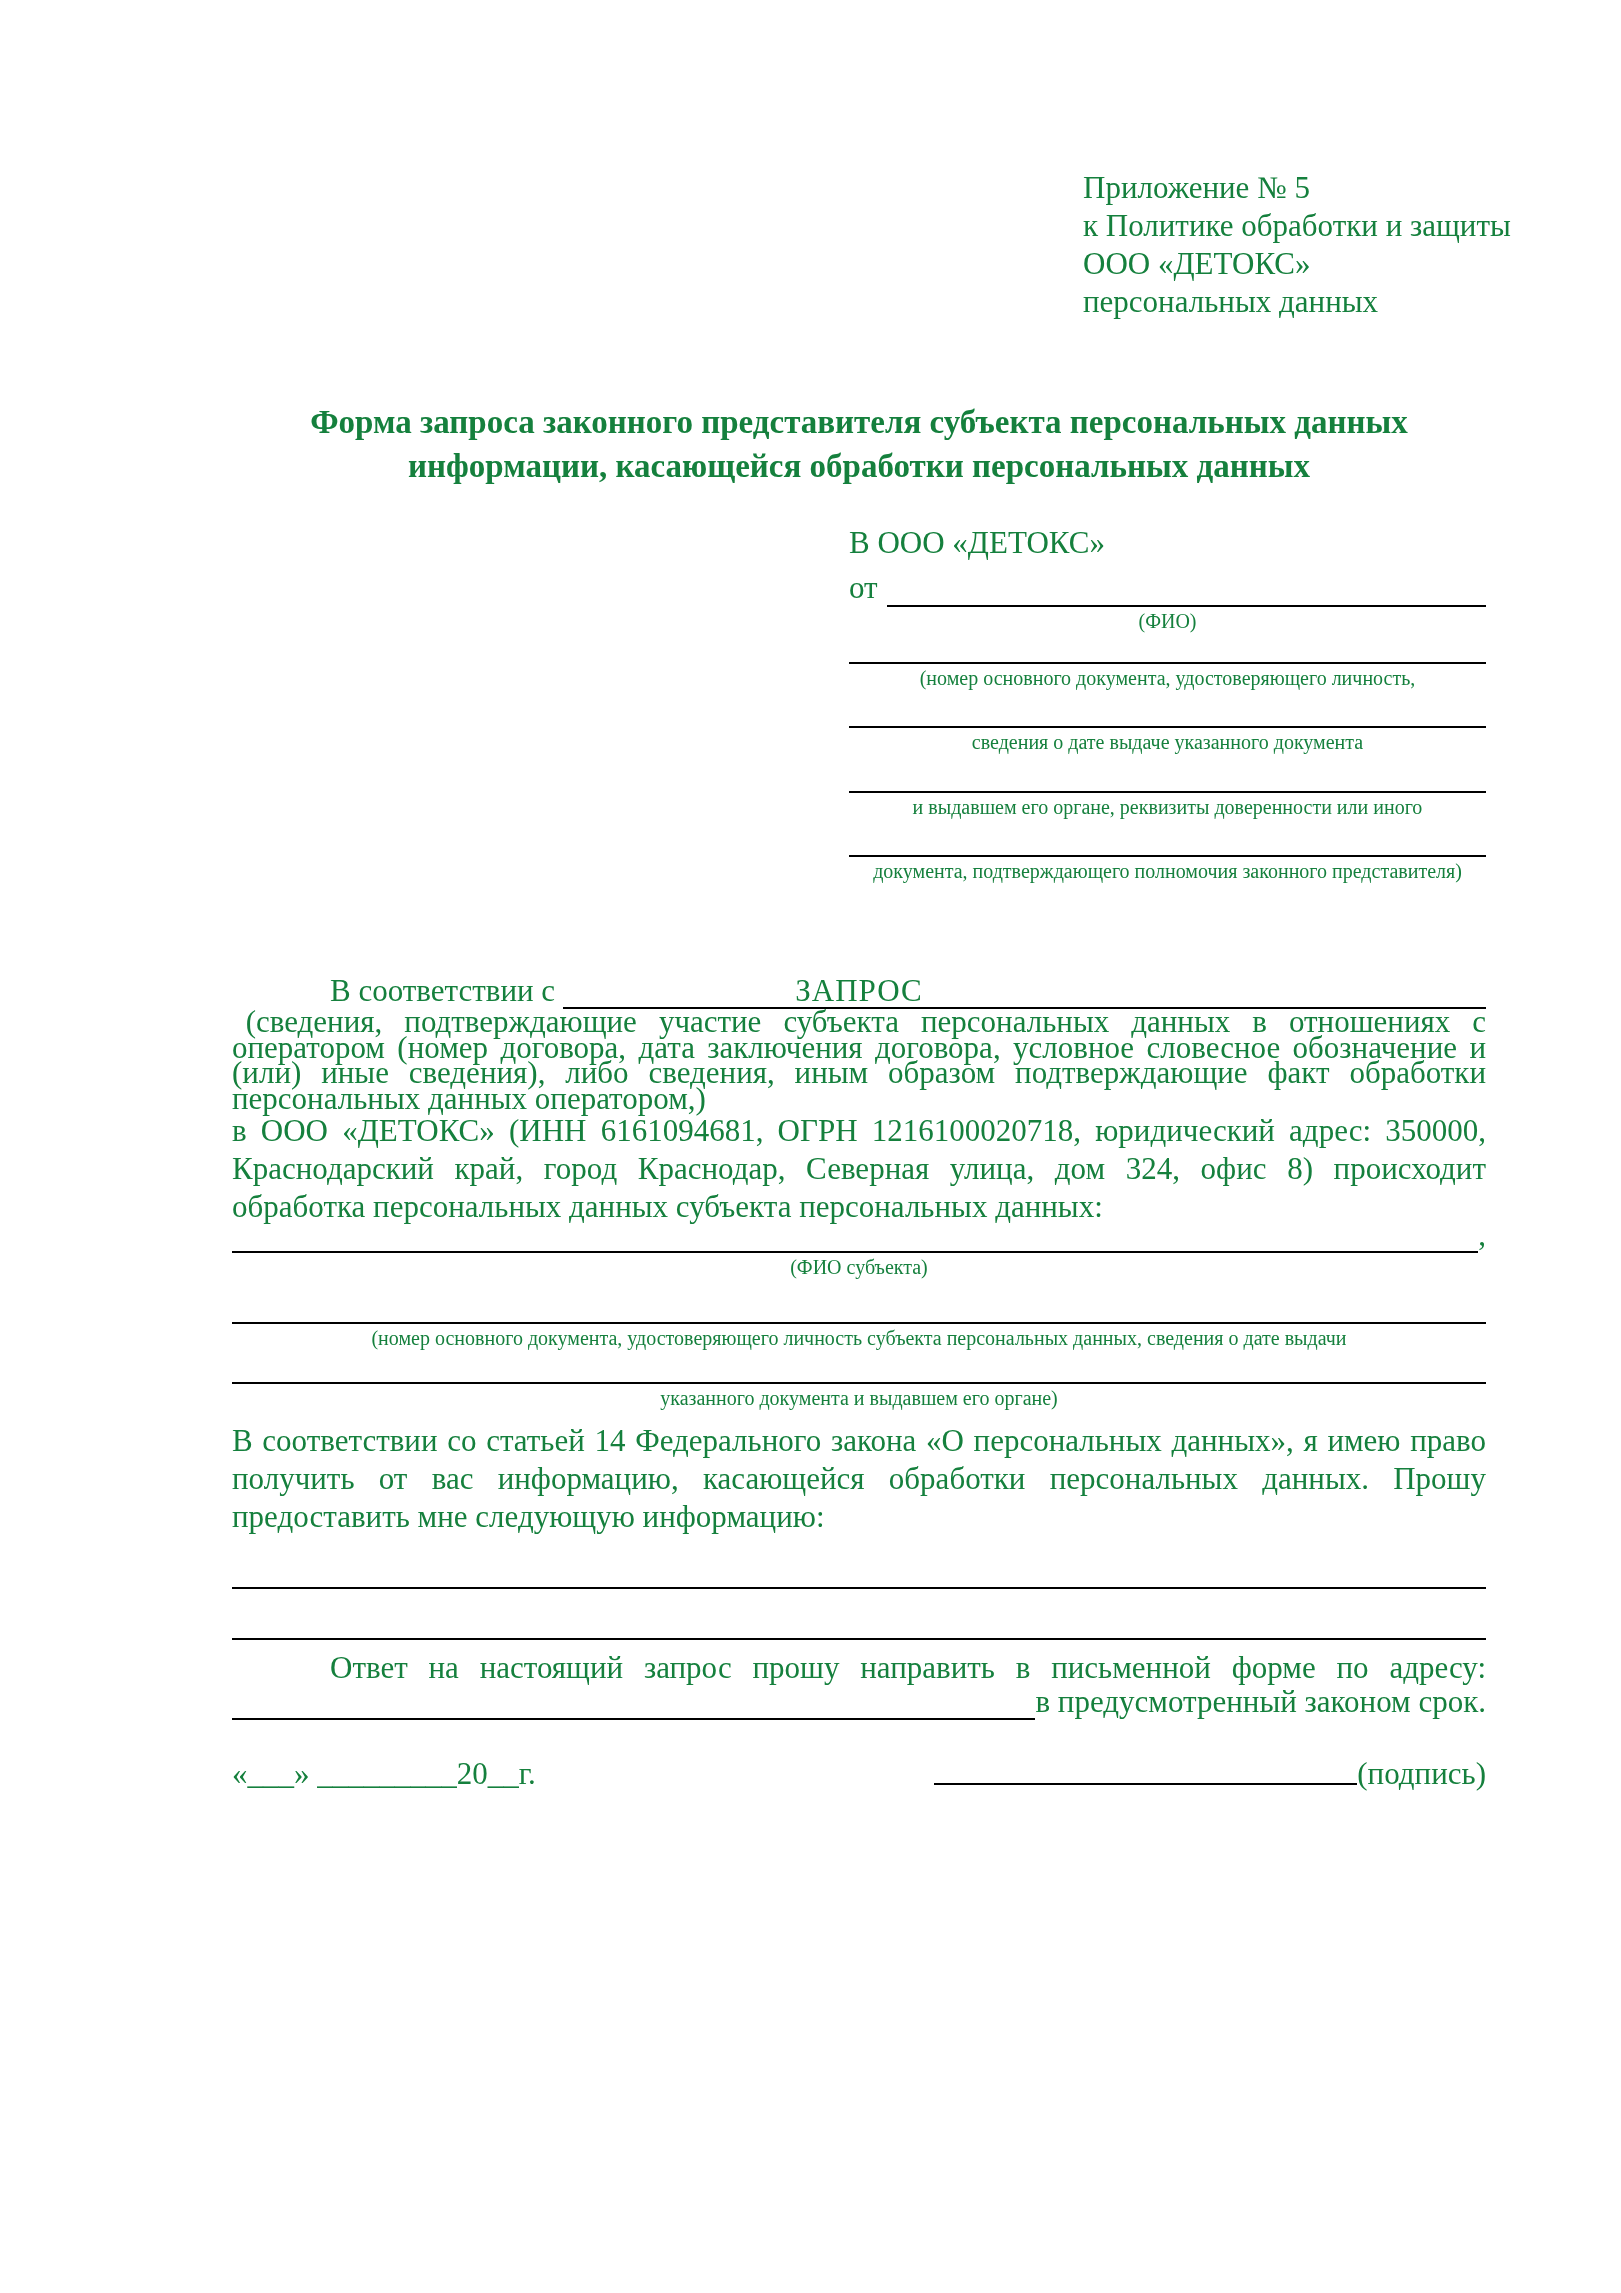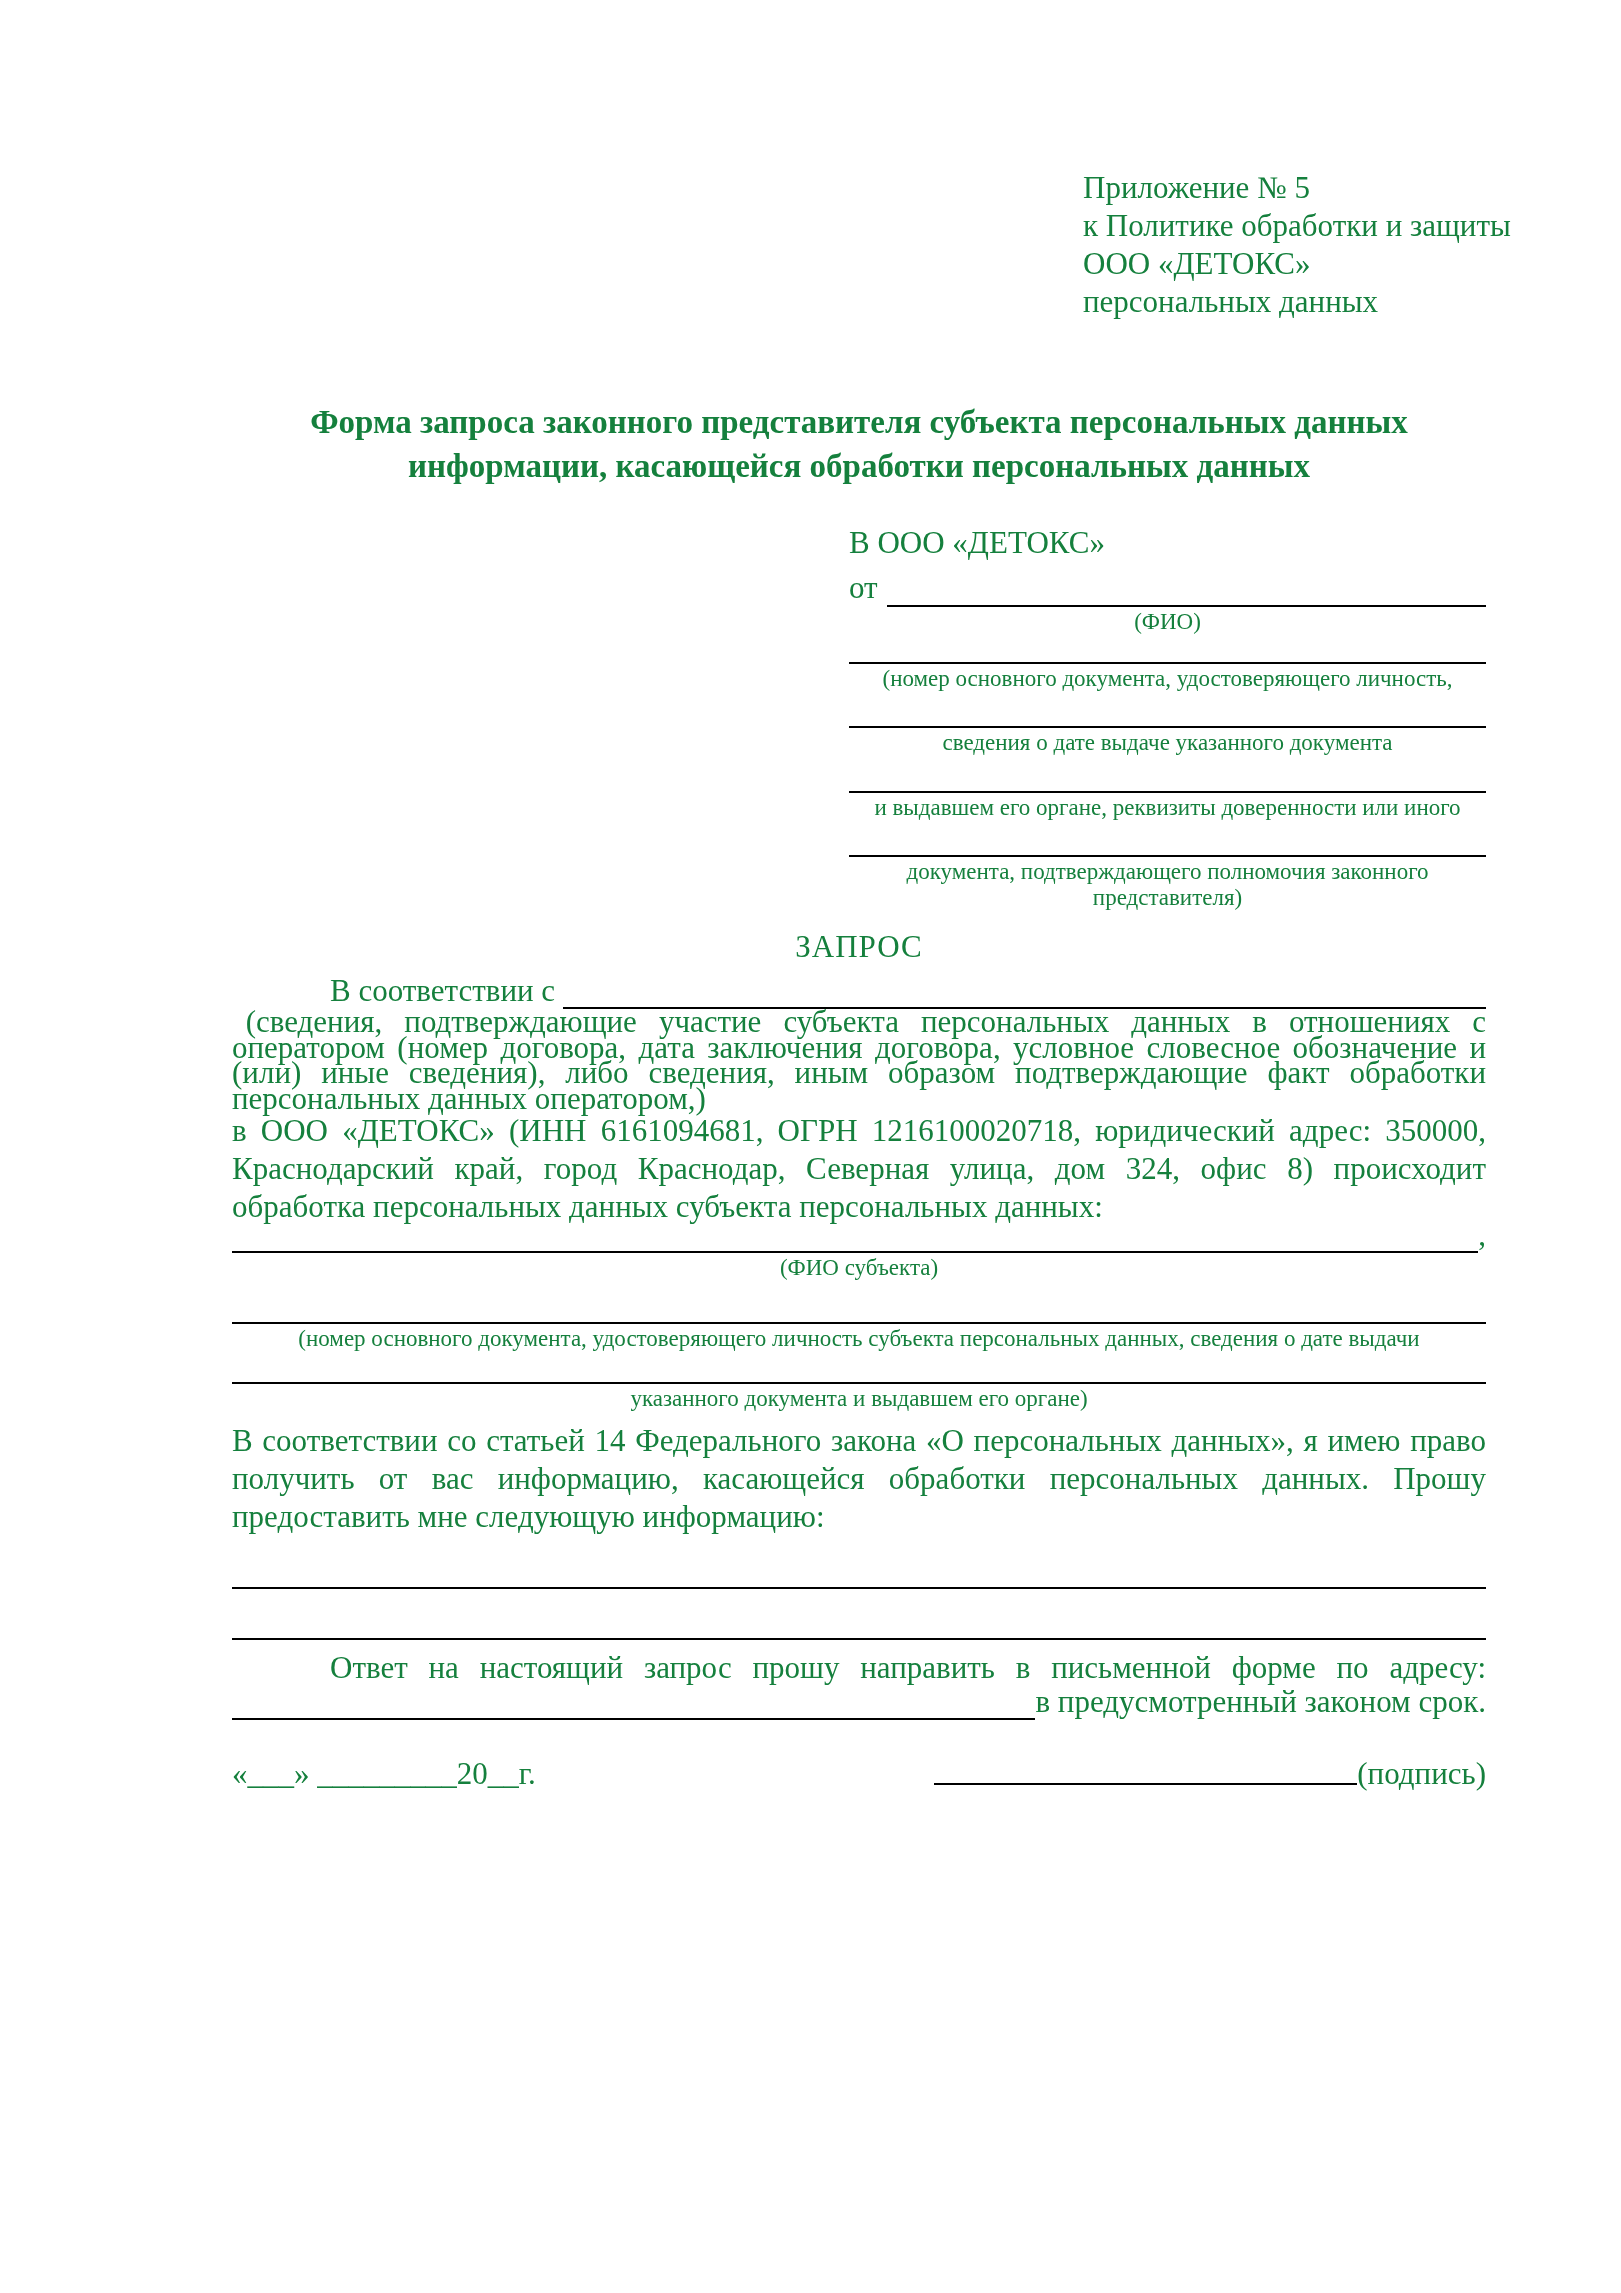--- a/index.html
+++ b/index.html
@@ -20,26 +20,26 @@
     position:absolute; left:232px; top:400px; width:1254px;
     font-size:33px; font-weight:bold; text-align:center; line-height:44px;
   }
   .addressee{
     position:absolute; left:849px; top:523px; width:637px;
     font-size:31px; line-height:39px;
   }
   .from-row{ display:flex; align-items:flex-end; margin-top:3.9px; height:41px; }
   .from-label{ margin-right:9.8px; }
   .uline{ flex:1 1 auto; border-bottom:2.9px solid #000; height:33px; }
-  .cap{ font-size:23px; line-height:25.5px; text-align:center; margin-top:2px; }
+  .cap{ font-size:20px; line-height:25.5px; text-align:center; margin-top:2px; }
   .wline{ border-bottom:2.9px solid #000; height:0; }
   .addressee .wline{ margin-top:35px; }
   .addressee .wline.first{ margin-top:27.4px; }
   .zapros{
-    position:absolute; left:232px; top:929px; width:1254px;
+    position:absolute; left:232px; top:973px; width:1254px;
     font-size:31px; text-align:center; letter-spacing:1px;
   }
   .main{
     position:absolute; left:232px; top:973px; width:1254px;
     font-size:31px;
   }
   .intro-row{ display:flex; align-items:flex-end; padding-left:98px; height:36px; }
   .intro-label{ margin-right:7.8px; white-space:nowrap; }
   .fineprint{
     font-size:31px; line-height:25.5px; text-align:justify; text-indent:13.7px;

